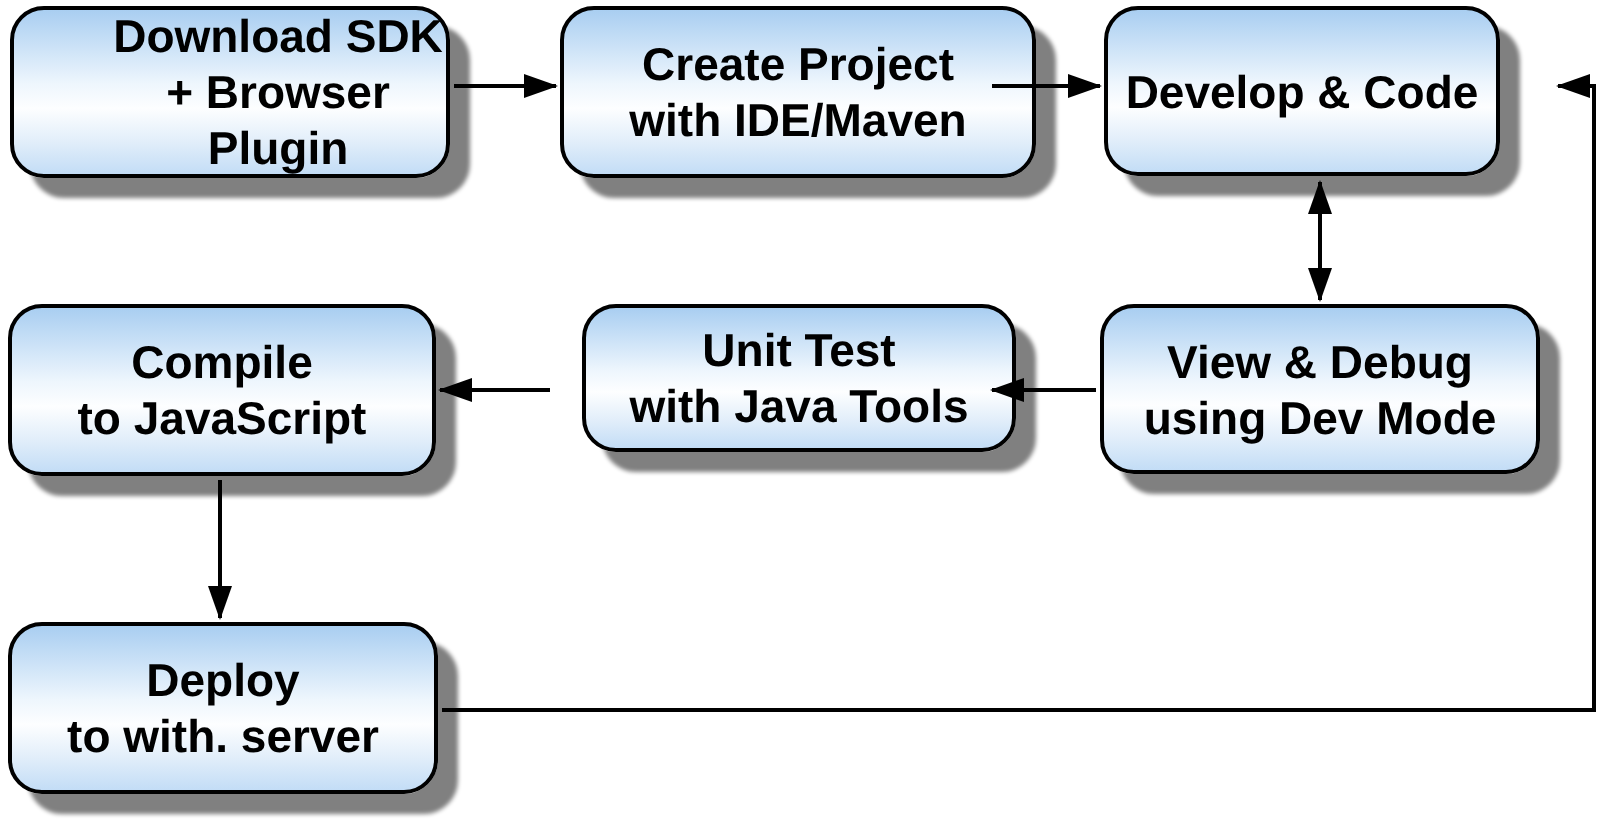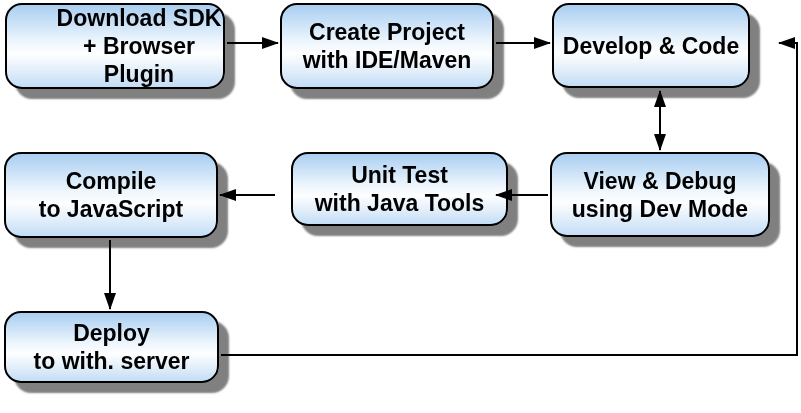--- a/index.html
+++ b/index.html
@@ -23,26 +23,26 @@
     align-items: center;
     justify-content: center;
     text-align: center;
     color: #000000;
   }
   .node .line1 { font-weight: bold; font-size: 23px; line-height: 28px; display: block; }
   .node .line2 { font-weight: bold; font-size: 23px; line-height: 28px; display: block; }
 
   
   #n-download { left: 5px;   top: 3px;   width: 220px; height: 86px; padding-left: 48px; }
-  #n-create   { left: 280px; top: 3px;   width: 214px; height: 86px; }
+  #n-create   { left: 280px; top: 3px;   width: 238px; height: 86px; }
   #n-develop  { left: 552px; top: 3px;   width: 198px; height: 85px; }
   #n-compile  { left: 4px;   top: 152px; width: 214px; height: 86px; }
   #n-unittest { left: 277px; top: 152px; width: 217px; height: 74px; margin-left: 14px; }
   #n-viewdbg  { left: 550px; top: 152px; width: 220px; height: 85px; }
-  #n-deploy   { left: 4px;   top: 311px; width: 215px; height: 72px; }
+  #n-deploy   { left: 4px;   top: 311px; width: 215px; height: 86px; }
 
   .arrows {
     position: absolute;
     left: 0; top: 0;
     width: 801px; height: 413px;
     pointer-events: none;
   }
 </style>
 </head>
 <body>

